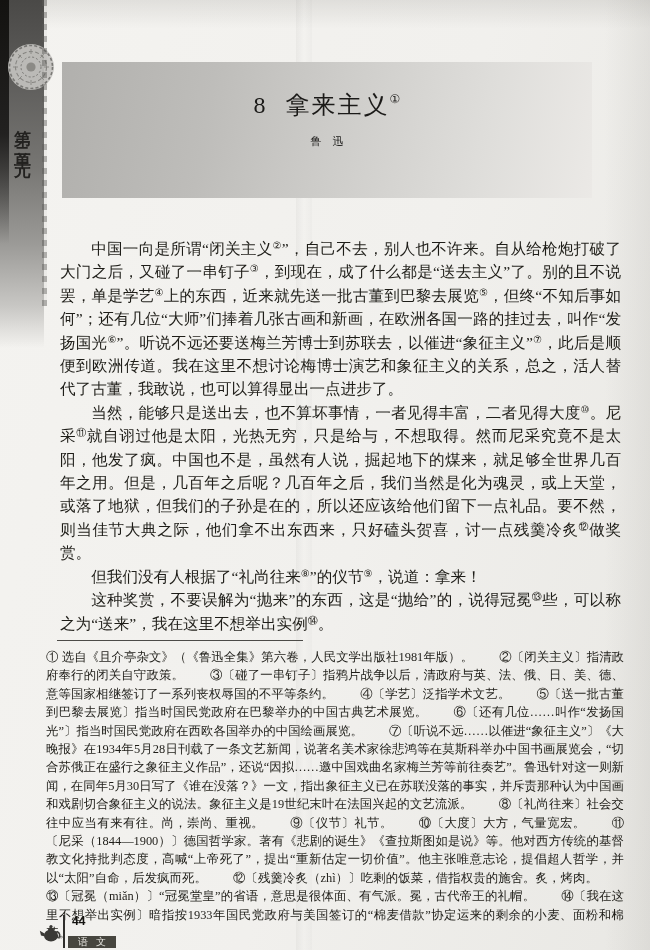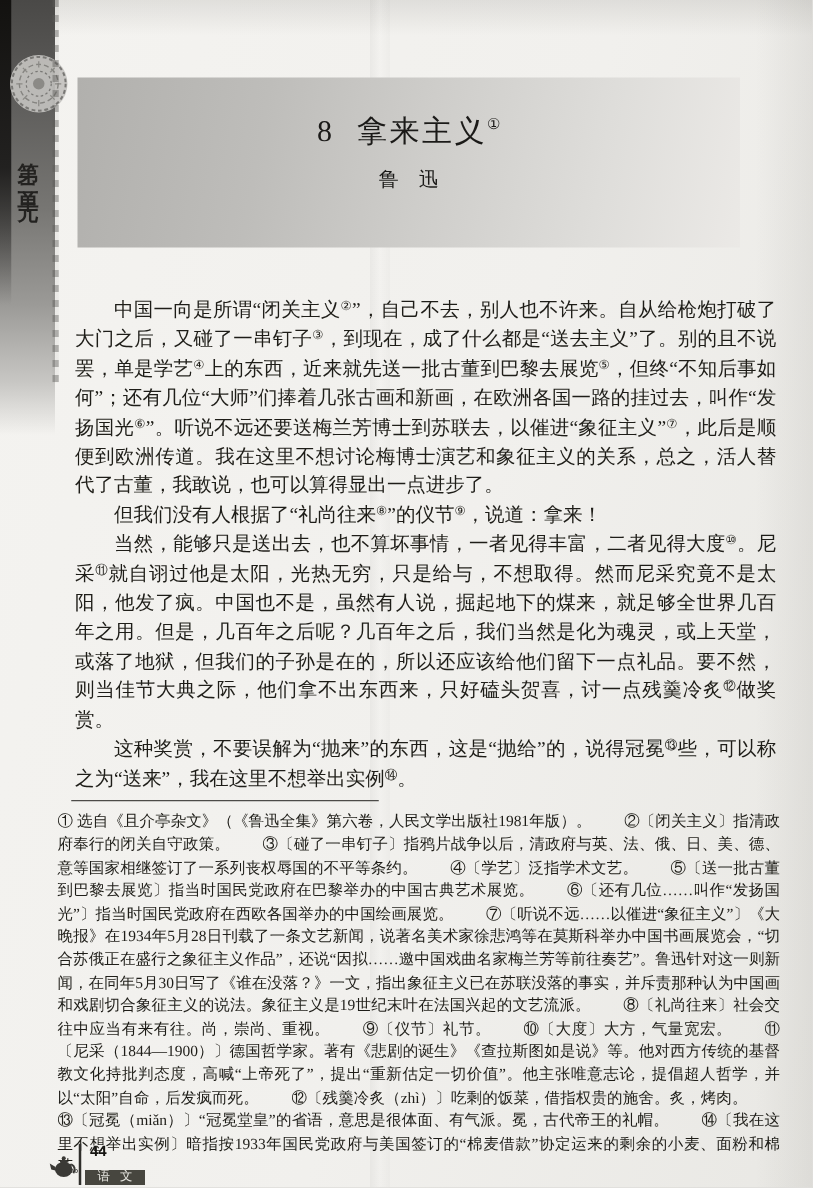--- a/index.html
+++ b/index.html
@@ -45,21 +45,21 @@
   }
 
   
   .title-box {
     position:absolute; left:62px; top:62px; width:530px; height:136px;
     background:linear-gradient(100deg,#b1b0ad 0%,#bebdba 28%,#cecdca 52%,#deddda 78%,#ebe9e6 100%);
   }
   .title-line { margin-top:27px; text-align:center; font-size:24px; color:#1b1a18; letter-spacing:2px; }
   .title-line .lesson-no { margin-right:18px; }
   .title-line sup { font-size:12px; vertical-align:10px; letter-spacing:0; }
-  .author-line { margin-top:13px; text-align:center; font-size:16px; color:#1b1a18; }
+  .author-line { margin-top:13px; text-align:center; font-size:11px; color:#1b1a18; }
 
   
   .body-text {
     position:absolute; left:60px; top:237px; width:561px;
     font-size:15.6px; line-height:23.4px; text-align:justify; color:#1e1d18;
   }
   .body-text p { margin:0; text-indent:2em; }
   .fn-ref { font-size:10px; vertical-align:5px; line-height:0; }
 
   
@@ -115,22 +115,22 @@
 
   <div class="title-box">
     <div class="title-line">
       <span class="lesson-no">8</span><span>拿来主义</span><sup>①</sup>
     </div>
     <div class="author-line">鲁　迅</div>
   </div>
 
   <div class="body-text">
       <p class="body-para">中国一向是所谓“闭关主义<sup class="fn-ref">②</sup>”，自己不去，别人也不许来。自从给枪炮打破了大门之后，又碰了一串钉子<sup class="fn-ref">③</sup>，到现在，成了什么都是“送去主义”了。别的且不说罢，单是学艺<sup class="fn-ref">④</sup>上的东西，近来就先送一批古董到巴黎去展览<sup class="fn-ref">⑤</sup>，但终“不知后事如何”；还有几位“大师”们捧着几张古画和新画，在欧洲各国一路的挂过去，叫作“发扬国光<sup class="fn-ref">⑥</sup>”。听说不远还要送梅兰芳博士到苏联去，以催进“象征主义”<sup class="fn-ref">⑦</sup>，此后是顺便到欧洲传道。我在这里不想讨论梅博士演艺和象征主义的关系，总之，活人替代了古董，我敢说，也可以算得显出一点进步了。</p>
+      <p class="body-para">当然，能够只是送出去，也不算坏事情，一者见得丰富，二者见得大度<sup class="fn-ref">⑩</sup>。尼采<sup class="fn-ref">⑪</sup>就自诩过他是太阳，光热无穷，只是给与，不想取得。然而尼采究竟不是太阳，他发了疯。中国也不是，虽然有人说，掘起地下的煤来，就足够全世界几百年之用。但是，几百年之后呢？几百年之后，我们当然是化为魂灵，或上天堂，或落了地狱，但我们的子孙是在的，所以还应该给他们留下一点礼品。要不然，则当佳节大典之际，他们拿不出东西来，只好磕头贺喜，讨一点残羹冷炙<sup class="fn-ref">⑫</sup>做奖赏。</p>
       <p class="body-para">但我们没有人根据了“礼尚往来<sup class="fn-ref">⑧</sup>”的仪节<sup class="fn-ref">⑨</sup>，说道：拿来！</p>
-      <p class="body-para">当然，能够只是送出去，也不算坏事情，一者见得丰富，二者见得大度<sup class="fn-ref">⑩</sup>。尼采<sup class="fn-ref">⑪</sup>就自诩过他是太阳，光热无穷，只是给与，不想取得。然而尼采究竟不是太阳，他发了疯。中国也不是，虽然有人说，掘起地下的煤来，就足够全世界几百年之用。但是，几百年之后呢？几百年之后，我们当然是化为魂灵，或上天堂，或落了地狱，但我们的子孙是在的，所以还应该给他们留下一点礼品。要不然，则当佳节大典之际，他们拿不出东西来，只好磕头贺喜，讨一点残羹冷炙<sup class="fn-ref">⑫</sup>做奖赏。</p>
       <p class="body-para">这种奖赏，不要误解为“抛来”的东西，这是“抛给”的，说得冠冕<sup class="fn-ref">⑬</sup>些，可以称之为“送来”，我在这里不想举出实例<sup class="fn-ref">⑭</sup>。</p>
     </div>
 
   <div class="separator"></div>
   <div class="footnotes"><span class="footnote">① 选自《且介亭杂文》（《鲁迅全集》第六卷，人民文学出版社1981年版）。</span><span class="footnote">②〔闭关主义〕指清政府奉行的闭关自守政策。</span><span class="footnote">③〔碰了一串钉子〕指鸦片战争以后，清政府与英、法、俄、日、美、德、意等国家相继签订了一系列丧权辱国的不平等条约。</span><span class="footnote">④〔学艺〕泛指学术文艺。</span><span class="footnote">⑤〔送一批古董到巴黎去展览〕指当时国民党政府在巴黎举办的中国古典艺术展览。</span><span class="footnote">⑥〔还有几位……叫作“发扬国光”〕指当时国民党政府在西欧各国举办的中国绘画展览。</span><span class="footnote">⑦〔听说不远……以催进“象征主义”〕《大晚报》在1934年5月28日刊载了一条文艺新闻，说著名美术家徐悲鸿等在莫斯科举办中国书画展览会，“切合苏俄正在盛行之象征主义作品”，还说“因拟……邀中国戏曲名家梅兰芳等前往奏艺”。鲁迅针对这一则新闻，在同年5月30日写了《谁在没落？》一文，指出象征主义已在苏联没落的事实，并斥责那种认为中国画和戏剧切合象征主义的说法。象征主义是19世纪末叶在法国兴起的文艺流派。</span><span class="footnote">⑧〔礼尚往来〕社会交往中应当有来有往。尚，崇尚、重视。</span><span class="footnote">⑨〔仪节〕礼节。</span><span class="footnote">⑩〔大度〕大方，气量宽宏。</span><span class="footnote">⑪〔尼采（1844—1900）〕德国哲学家。著有《悲剧的诞生》《查拉斯图如是说》等。他对西方传统的基督教文化持批判态度，高喊“上帝死了”，提出“重新估定一切价值”。他主张唯意志论，提倡超人哲学，并以“太阳”自命，后发疯而死。</span><span class="footnote">⑫〔残羹冷炙（zhì）〕吃剩的饭菜，借指权贵的施舍。炙，烤肉。</span><span class="footnote">⑬〔冠冕（miǎn）〕“冠冕堂皇”的省语，意思是很体面、有气派。冕，古代帝王的礼帽。</span><span class="footnote">⑭〔我在这里不想举出实例〕暗指按1933年国民党政府与美国签订的“棉麦借款”协定运来的剩余的小麦、面粉和棉花。</span></div>
 
   <svg class="footer-logo" width="24" height="20" viewBox="0 0 24 20">
     <ellipse cx="13" cy="12.5" rx="7" ry="6" fill="#3a3936"></ellipse>
     <rect x="10" y="5" width="6" height="2.4" rx="1.1" fill="#3a3936"></rect>
     <circle cx="13" cy="3.6" r="1.6" fill="#3a3936"></circle>

